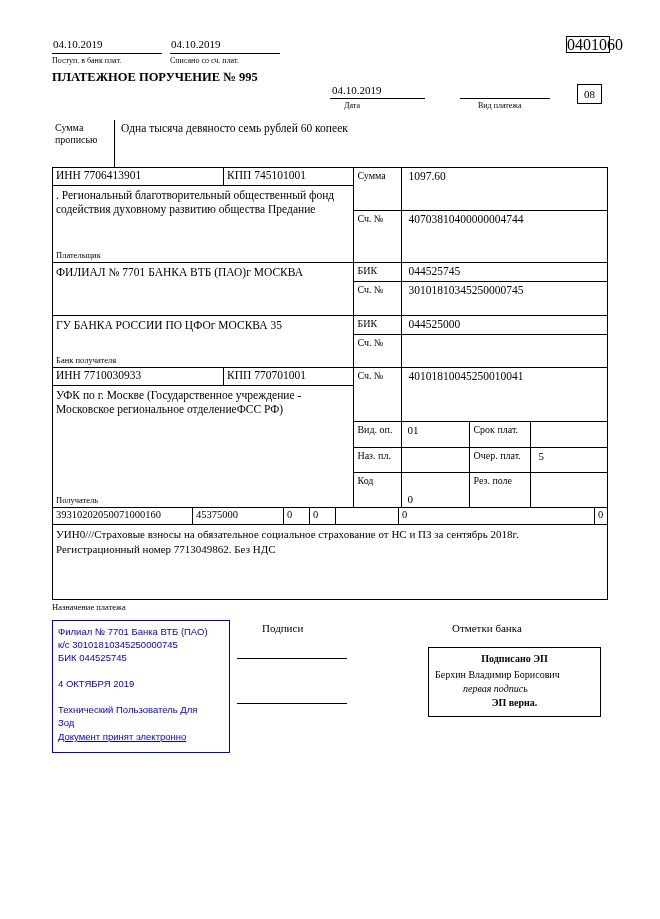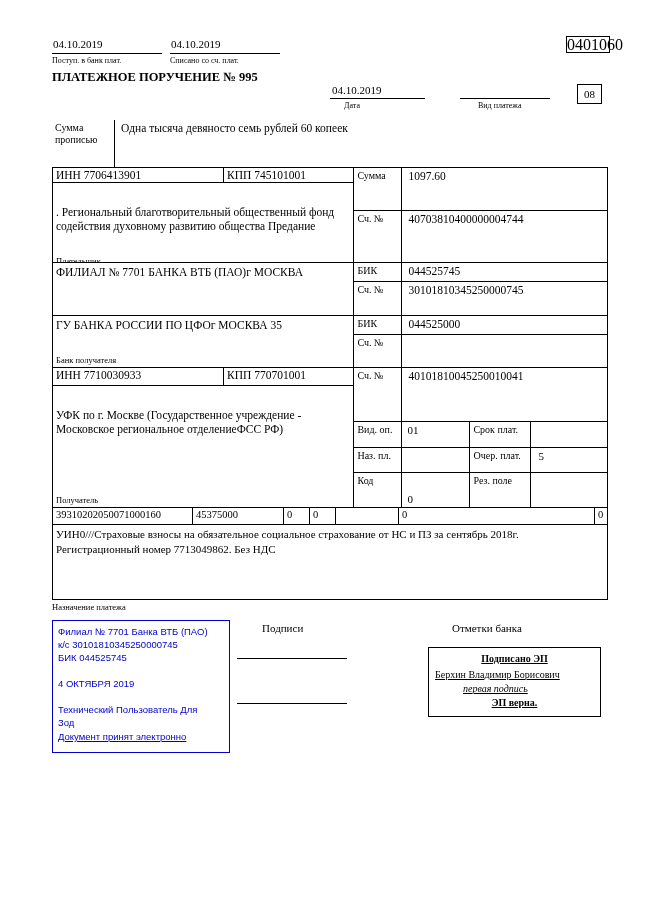--- a/index.html
+++ b/index.html
@@ -23,21 +23,21 @@
 
   
   .sumwords { display:flex; width:556px; height:47px; }
   .sw-label { width:63px; border-right:1px solid #000; font-size:10px; padding:2px 3px; line-height:12px; }
   .sw-value { flex:1; font-size:11.5px; padding:2px 6px; }
 
   
   .table { width:556px; border:1px solid #000; display:flex; flex-direction:column; }
   .sec { display:flex; border-bottom:1px solid #000; overflow:hidden; }
   .sec:last-child { border-bottom:none; }
-  .sec-left { width:301px; display:flex; flex-direction:column; overflow:hidden;gap:20px; }
+  .sec-left { width:301px; display:flex; flex-direction:column; overflow:hidden; }
   .sec-right { width:254px; border-left:1px solid #000; display:flex; flex-direction:column; overflow:hidden; }
   .innrow { display:flex; border-bottom:1px solid #000; height:18px; }
   .inncell { width:170px; font-size:11.5px; padding:1px 3px; }
   .kppcell { flex:1; border-left:1px solid #000; font-size:11.5px; padding:1px 3px; }
   .namecell { flex:1; font-size:11.5px; padding:2px 3px; line-height:14px; }
   .seclabel { font-size:8.5px; padding:1px 3px 2px 3px; margin-top:auto; }
   .rrow { display:flex; overflow:hidden; }
   .rlabel { width:47px; font-size:10px; padding:2px 3px; }
   .rval { flex:1; border-left:1px solid #000; font-size:11.5px; padding:2px 6px; }
   .grow4 { display:flex; border-top:1px solid #000; overflow:hidden; }
@@ -217,20 +217,20 @@
     <div class="bl">Зод</div>
     <div class="bl note">Документ принят электронно</div>
   </div>
 
   <div class="abs siglabel" style="left:262px; top:622px;">Подписи</div>
   <div class="abs sigline" style="left:237px; top:658px;"></div>
   <div class="abs sigline" style="left:237px; top:703px;"></div>
 
   <div class="abs siglabel" style="left:452px; top:622px;">Отметки банка</div>
 
-  <div class="abs esign" style="left:428px; top:647px;text-decoration:underline;">
+  <div class="abs esign" style="left:428px; top:647px;">
     <div class="es-title">Подписано ЭП</div>
     <div class="es-name">Берхин Владимир Борисович</div>
     <div class="es-sub">первая подпись</div>
     <div class="es-ver">ЭП верна.</div>
   </div>
 
 </div>
 
 </body></html>

